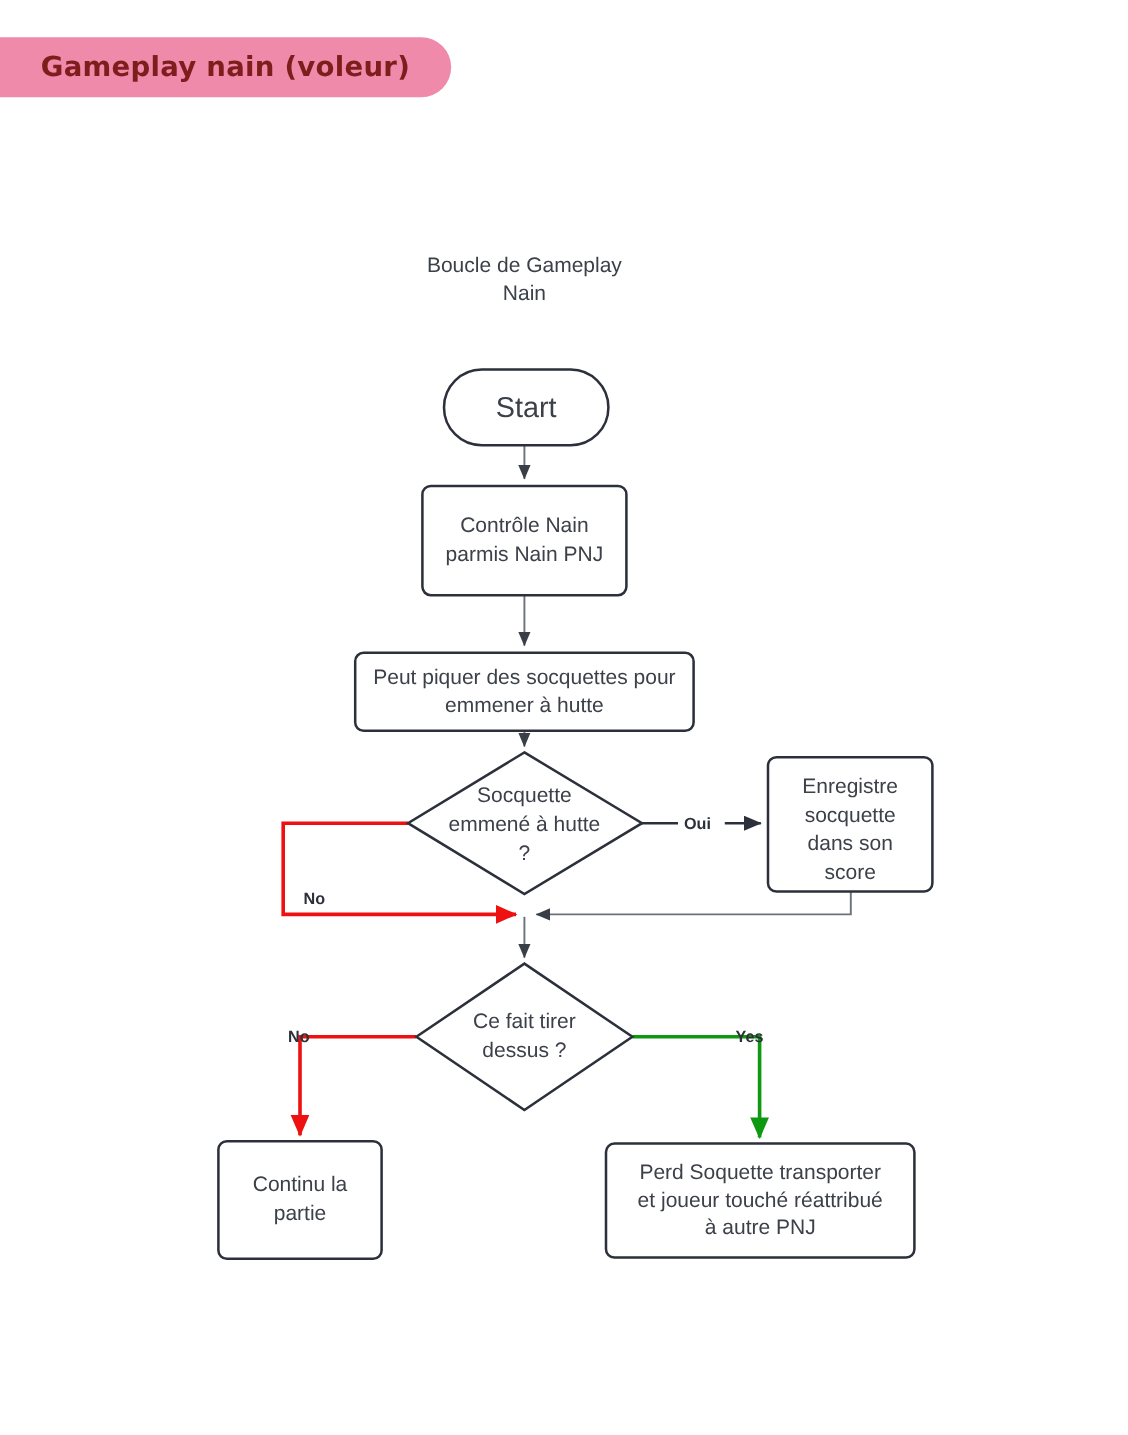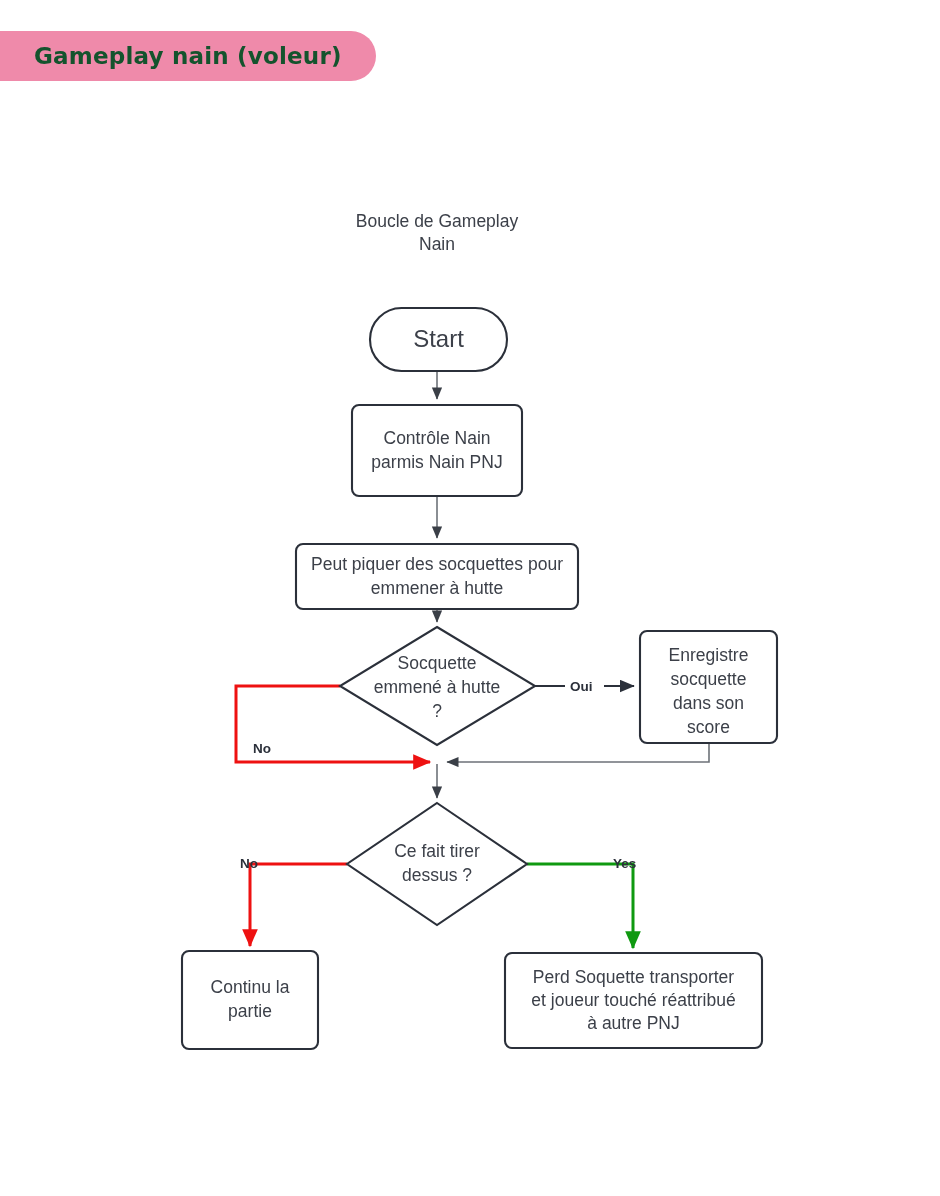--- a/index.html
+++ b/index.html
@@ -25,21 +25,21 @@
     height: 50px;
     padding: 0 34px 0 34px;
     display: flex;
     align-items: center;
     background: #ef8aaa;
     border-top-right-radius: 26px;
     border-bottom-right-radius: 26px;
     box-sizing: border-box;
   }
   #page-header-pill .pill-title {
-    color: #14532d;
+    color: #7f1d1d;
     font-size: 23px;
     font-weight: 700;
     letter-spacing: 0.2px;
     line-height: 1;
     white-space: nowrap;
     font-family: "DejaVu Sans", "Liberation Sans", sans-serif;
   }
 
   
   #flowchart-canvas {

